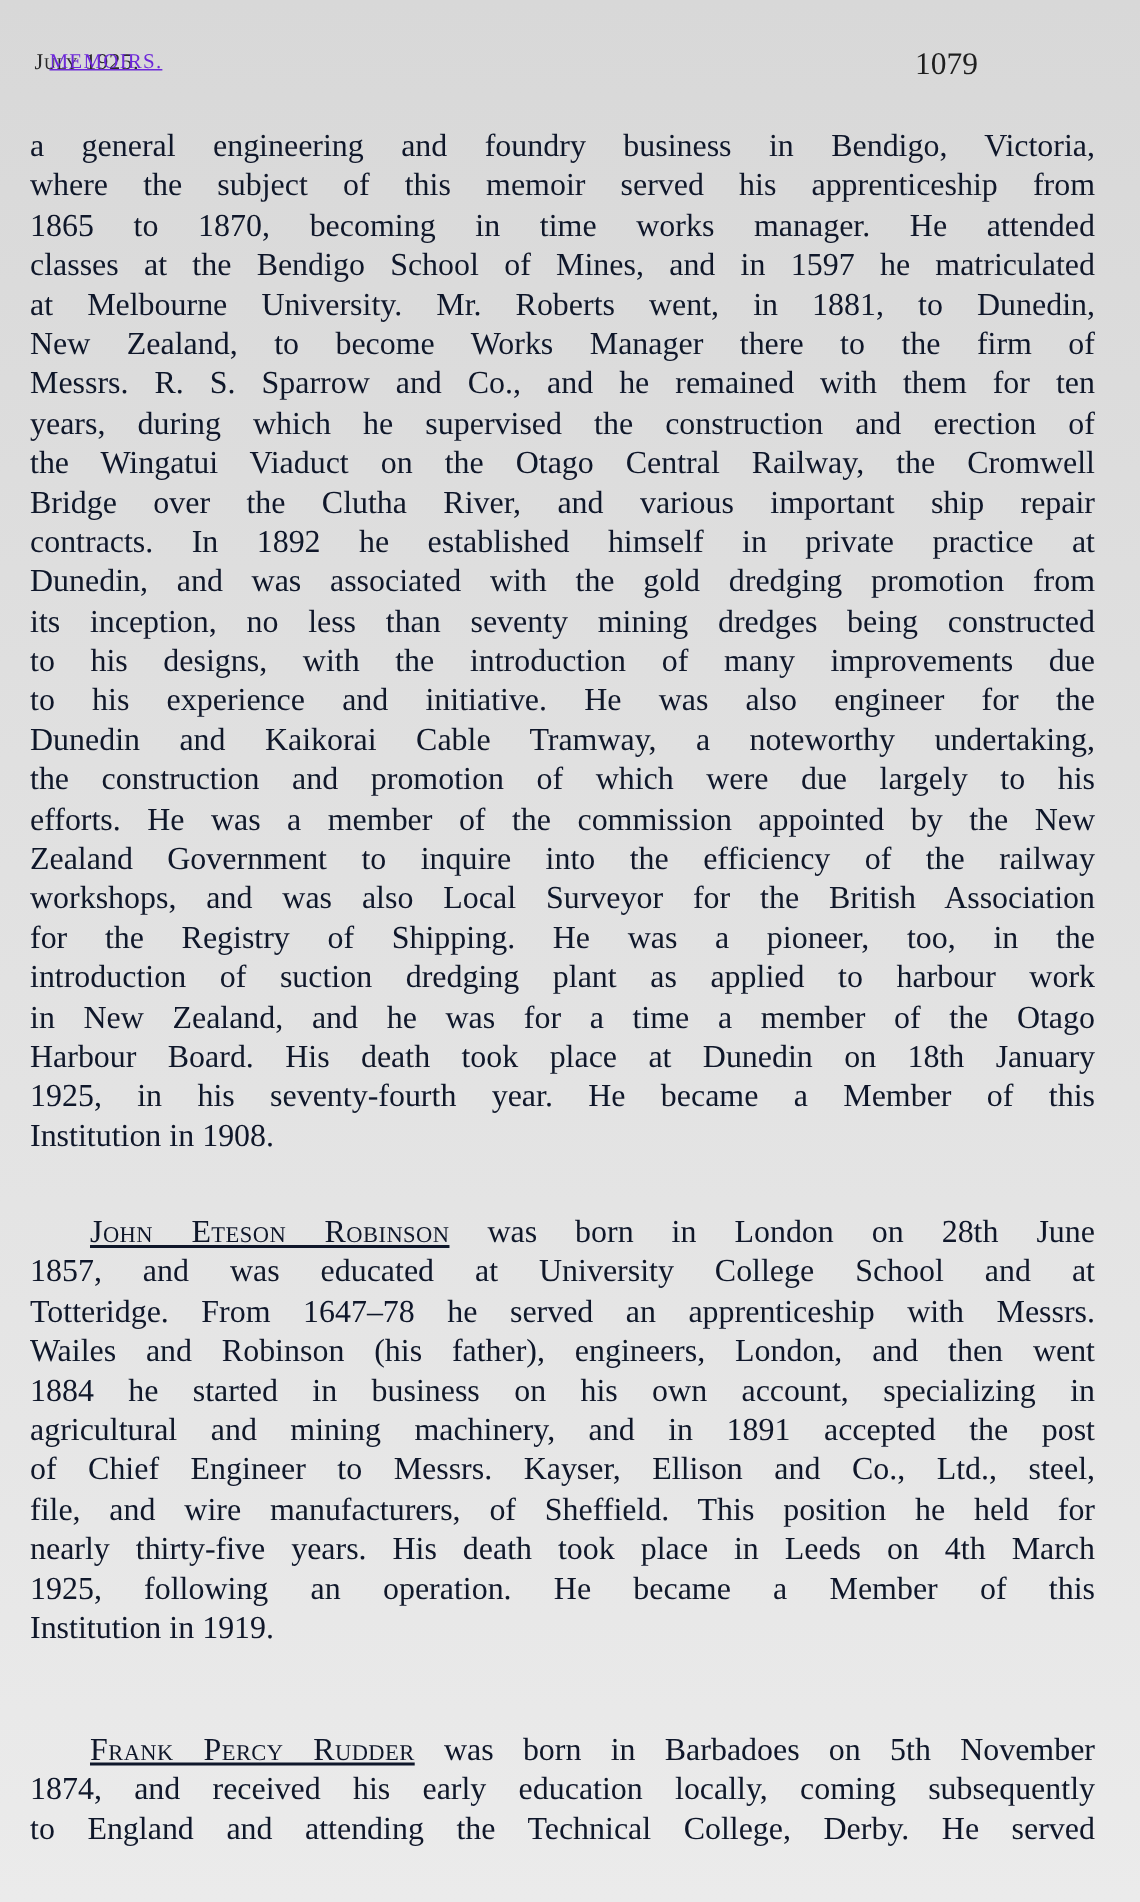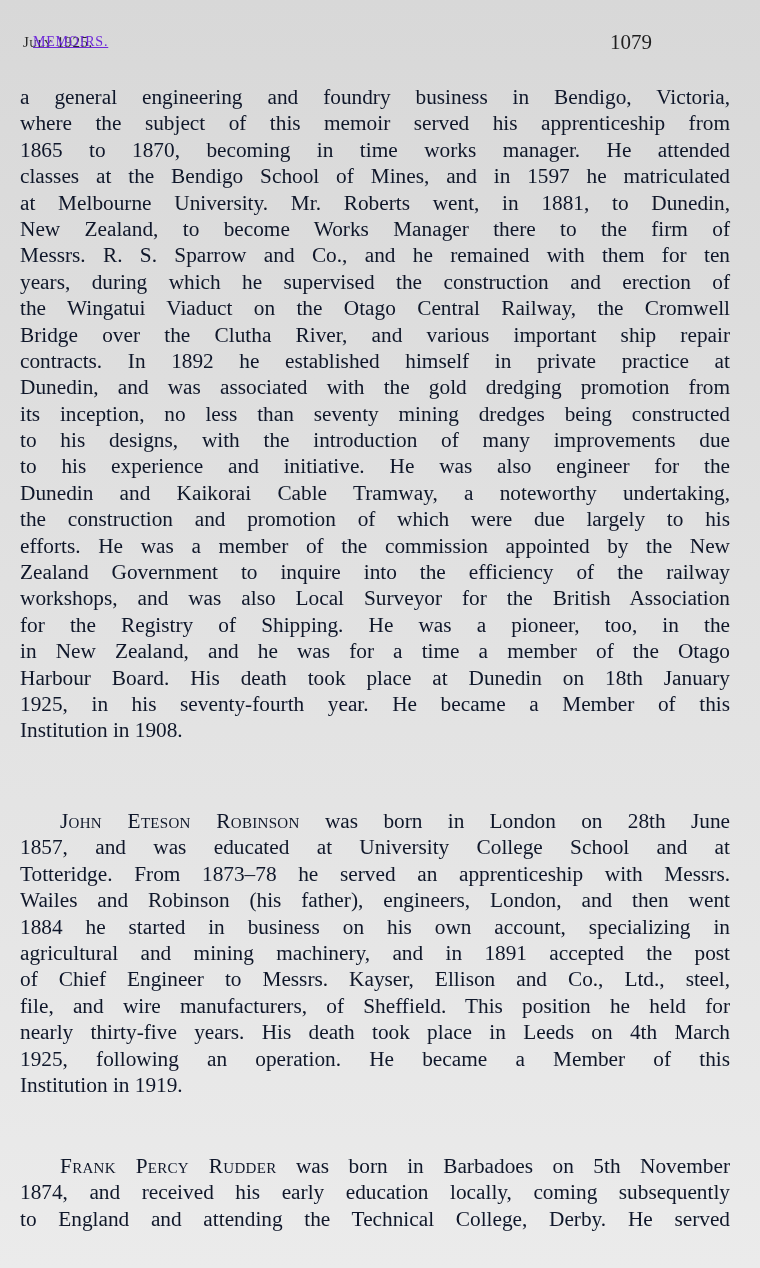--- a/index.html
+++ b/index.html
@@ -73,20 +73,21 @@
       text-align-last: justify;
       text-align: justify;
       height: 26.4px;
     }
     .body-text .line.last {
       text-align-last: left;
     }
     .sc {
       font-variant: small-caps;
       letter-spacing: 0.3px;
+      text-decoration: underline;
     }
     #para1 { top: 84px; }
     #para2 { top: 808px; left: 20px; }
     #para3 { top: 1153px; }
     .indent { padding-left: 40px; }
   </style>
 </head>
 <body>
 
 <div class="page">
@@ -112,30 +113,31 @@
     <span class="line">Dunedin, and was associated with the gold dredging promotion from</span>
     <span class="line">its inception, no less than seventy mining dredges being constructed</span>
     <span class="line">to his designs, with the introduction of many improvements due</span>
     <span class="line">to his experience and initiative.  He was also engineer for the</span>
     <span class="line">Dunedin and Kaikorai Cable Tramway, a noteworthy undertaking,</span>
     <span class="line">the construction and promotion of which were due largely to his</span>
     <span class="line">efforts.  He was a member of the commission appointed by the New</span>
     <span class="line">Zealand Government to inquire into the efficiency of the railway</span>
     <span class="line">workshops, and was also Local Surveyor for the British Association</span>
     <span class="line">for the Registry of Shipping.  He was a pioneer, too, in the</span>
+    <span class="line">introduction of suction dredging plant as applied to harbour work</span>
     <span class="line">in New Zealand, and he was for a time a member of the Otago</span>
     <span class="line">Harbour Board.  His death took place at Dunedin on 18th January</span>
     <span class="line">1925, in his seventy-fourth year.  He became a Member of this</span>
     <span class="line last">Institution in 1908.</span>
   </div>
 
   <div class="body-text" id="para2">
     <span class="line indent"><span class="sc">John Eteson Robinson</span> <span>was born in London on  28th June</span></span>
     <span class="line">1857, and was educated at University College School and at</span>
-    <span class="line">Totteridge.  From 1873–78 he served an apprenticeship with Messrs.</span>
+    <span class="line">Totteridge.  From 1647–78 he served an apprenticeship with Messrs.</span>
     <span class="line">Wailes and Robinson (his father), engineers, London, and then went</span>
     <span class="line">1884 he started in business on his own account, specializing in</span>
     <span class="line">agricultural and mining machinery, and in 1891 accepted the post</span>
     <span class="line">of Chief Engineer to Messrs. Kayser, Ellison and Co., Ltd., steel,</span>
     <span class="line">file, and wire manufacturers, of Sheffield.  This position he held for</span>
     <span class="line">nearly thirty-five years.  His death took place in Leeds on 4th March</span>
     <span class="line">1925, following an operation.  He became a Member of this</span>
     <span class="line last">Institution in 1919.</span>
   </div>
 

